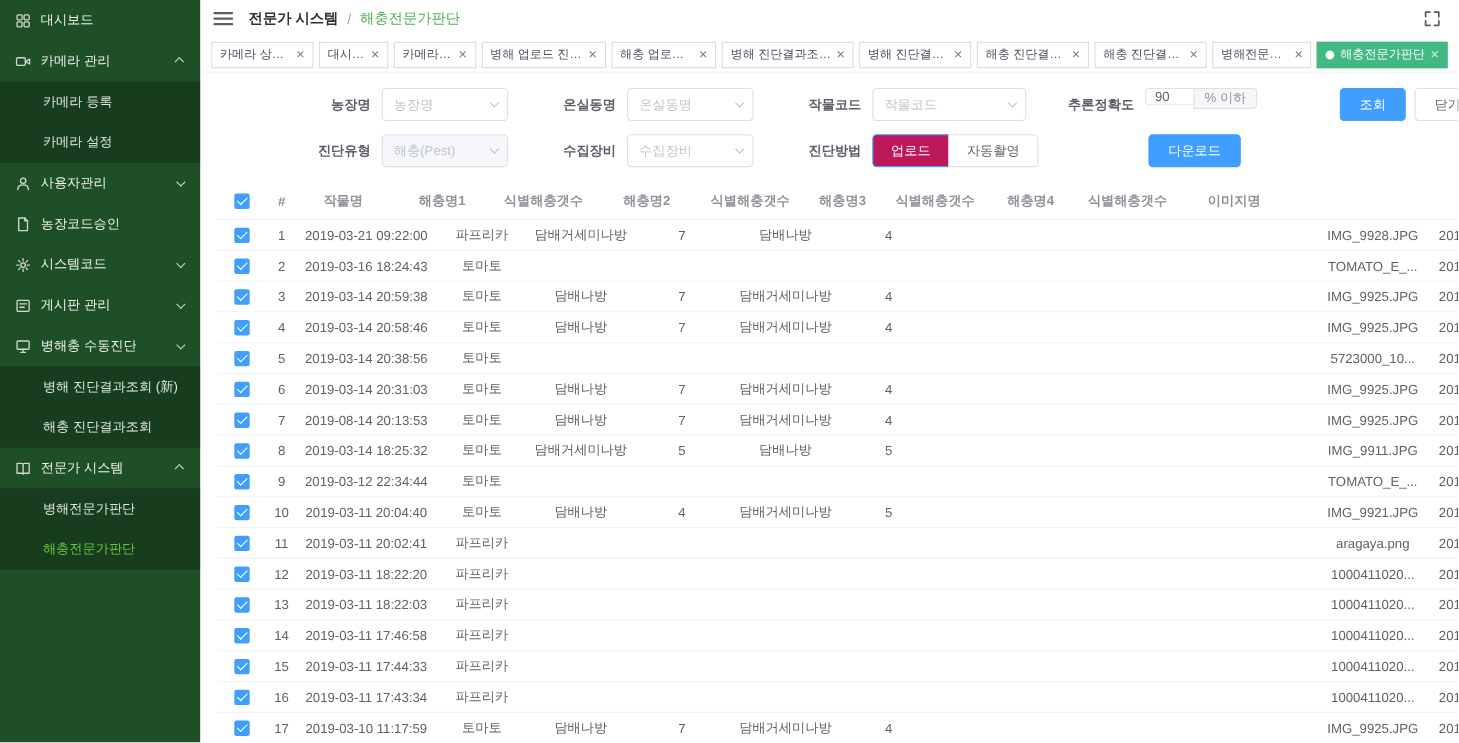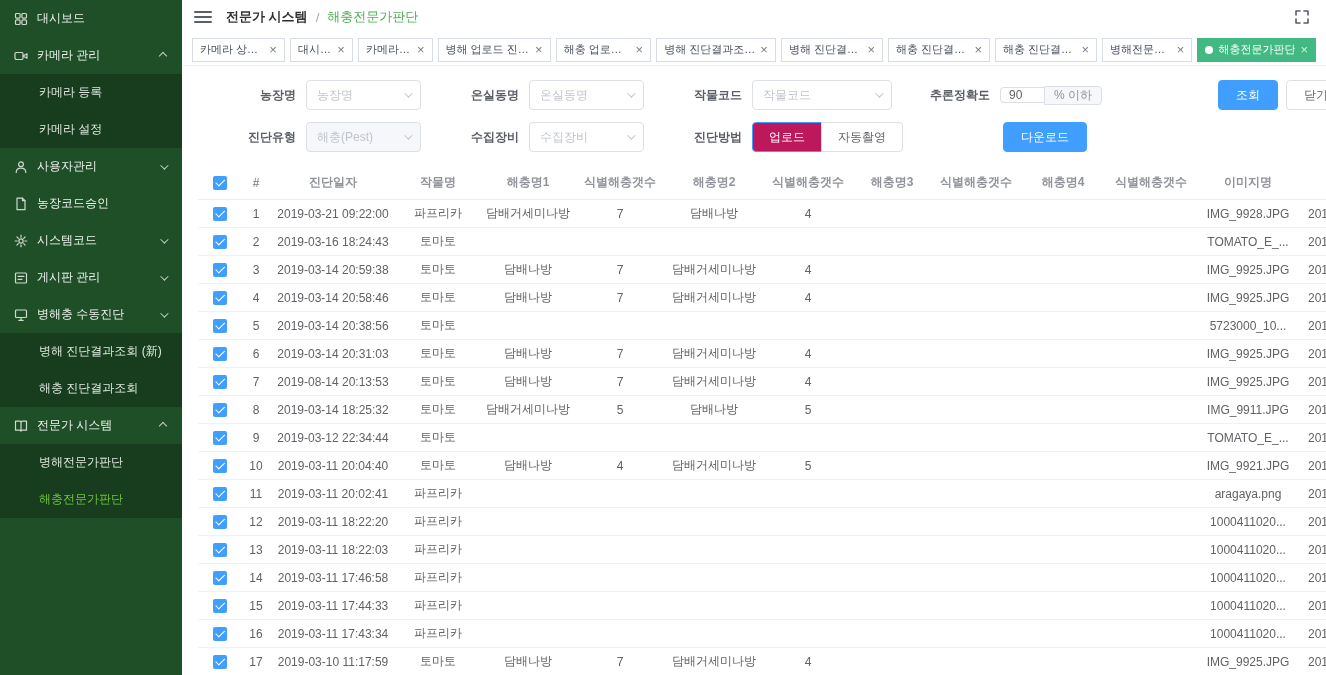--- a/index.html
+++ b/index.html
@@ -27,30 +27,30 @@
 .fullscreen{margin-left:auto;cursor:pointer;display:flex}
 
 .tagsbar{height:32px;display:flex;align-items:center;gap:5px;padding:0 10px;border-bottom:1px solid #f0f2f5;flex:none;overflow:hidden}
 .tag{display:inline-flex;align-items:center;height:24px;padding:0 7px;border:1px solid #d8dce5;background:#fff;color:#495060;font-size:11px;cursor:pointer;white-space:nowrap;flex:0 1 auto;min-width:0}
 .tag>span:first-of-type{overflow:hidden;text-overflow:ellipsis}
 .tag .dot{width:8px;height:8px;border-radius:50%;background:#fff;margin-right:5px;flex:none}
 .tag.active{background:#42b983;border-color:#42b983;color:#fff;flex-shrink:0}
 .tag-close{margin-left:5px;font-size:13px;line-height:1;opacity:.75;flex:none}
 
 .filters{position:relative;padding:14px 0;flex:none}
-.frow{display:flex;align-items:center;padding-left:44px;height:30px}
+.frow{display:flex;align-items:center;padding-left:85px;height:30px}
 .frow + .frow{margin-top:12px}
 .fgroup{display:flex;align-items:center;margin-right:28px}
 .flabel{width:70px;text-align:right;margin-right:10px;font-size:12px;font-weight:700;color:#5a5e66;white-space:nowrap}
 .select{width:115px;height:30px;border:1px solid #dcdfe6;border-radius:4px;display:flex;align-items:center;padding:0 10px;cursor:pointer;background:#fff}
 .select.wide{width:140px}
 .select.disabled{background:#f5f7fa;cursor:not-allowed}
 .ph{color:#c0c4cc;font-size:12px;flex:1;white-space:nowrap;overflow:hidden}
 .schev{width:6px;height:6px;border-right:1.3px solid #c0c4cc;border-bottom:1.3px solid #c0c4cc;transform:rotate(45deg) translateY(-2px);flex:none}
-.igroup{display:flex;align-items:center;height:30px}
+.igroup{display:flex;align-items:flex-start;height:30px}
 .iin{width:44px;border:1px solid #dcdfe6;border-right:none;border-radius:4px 0 0 4px;padding:0 8px;font-size:12px;color:#606266;outline:none;font-family:inherit}
 .iappend{display:flex;align-items:center;padding:0 9px;background:#f5f7fa;border:1px solid #dcdfe6;border-radius:0 4px 4px 0;color:#909399;font-size:12px;white-space:nowrap}
 .btn{height:30px;padding:0 17px;border-radius:4px;font-size:12px;cursor:pointer;border:1px solid transparent;font-family:inherit;white-space:nowrap}
 .btn.primary{background:#409eff;border-color:#409eff;color:#fff}
 .btn.plain{background:#fff;border-color:#dcdfe6;color:#606266}
 .search-btn{position:absolute;right:48px;top:14px}
 .close-btn{position:absolute;left:1104px;top:14px}
 .rgroup{display:flex}
 .rbtn{height:30px;padding:0 16px;font-size:12px;border:1px solid #dcdfe6;background:#fff;color:#606266;cursor:pointer;font-family:inherit;white-space:nowrap}
 .rbtn:first-child{border-radius:4px 0 0 4px}
@@ -300,21 +300,20 @@
         <button class="btn primary dl-btn">다운로드</button>
       </div>
     </div>
 
     <div class="table">
       <div class="thead-row">
           <span class="cell" style="width:44px">
             <span class="cb"></span>
           </span>
           <span class="cell th" style="width:28px">#</span>
-          <span class="cell th" style="width:126px">진단일자</span>
           <span class="cell th" style="width:84px">작물명</span>
           <span class="cell th" style="width:96px">해충명1</span>
           <span class="cell th" style="width:88px">식별해충갯수</span>
           <span class="cell th" style="width:100px">해충명2</span>
           <span class="cell th" style="width:88px">식별해충갯수</span>
           <span class="cell th" style="width:80px">해충명3</span>
           <span class="cell th" style="width:88px">식별해충갯수</span>
           <span class="cell th" style="width:86px">해충명4</span>
           <span class="cell th" style="width:90px">식별해충갯수</span>
           <span class="cell th" style="width:104px">이미지명</span>

